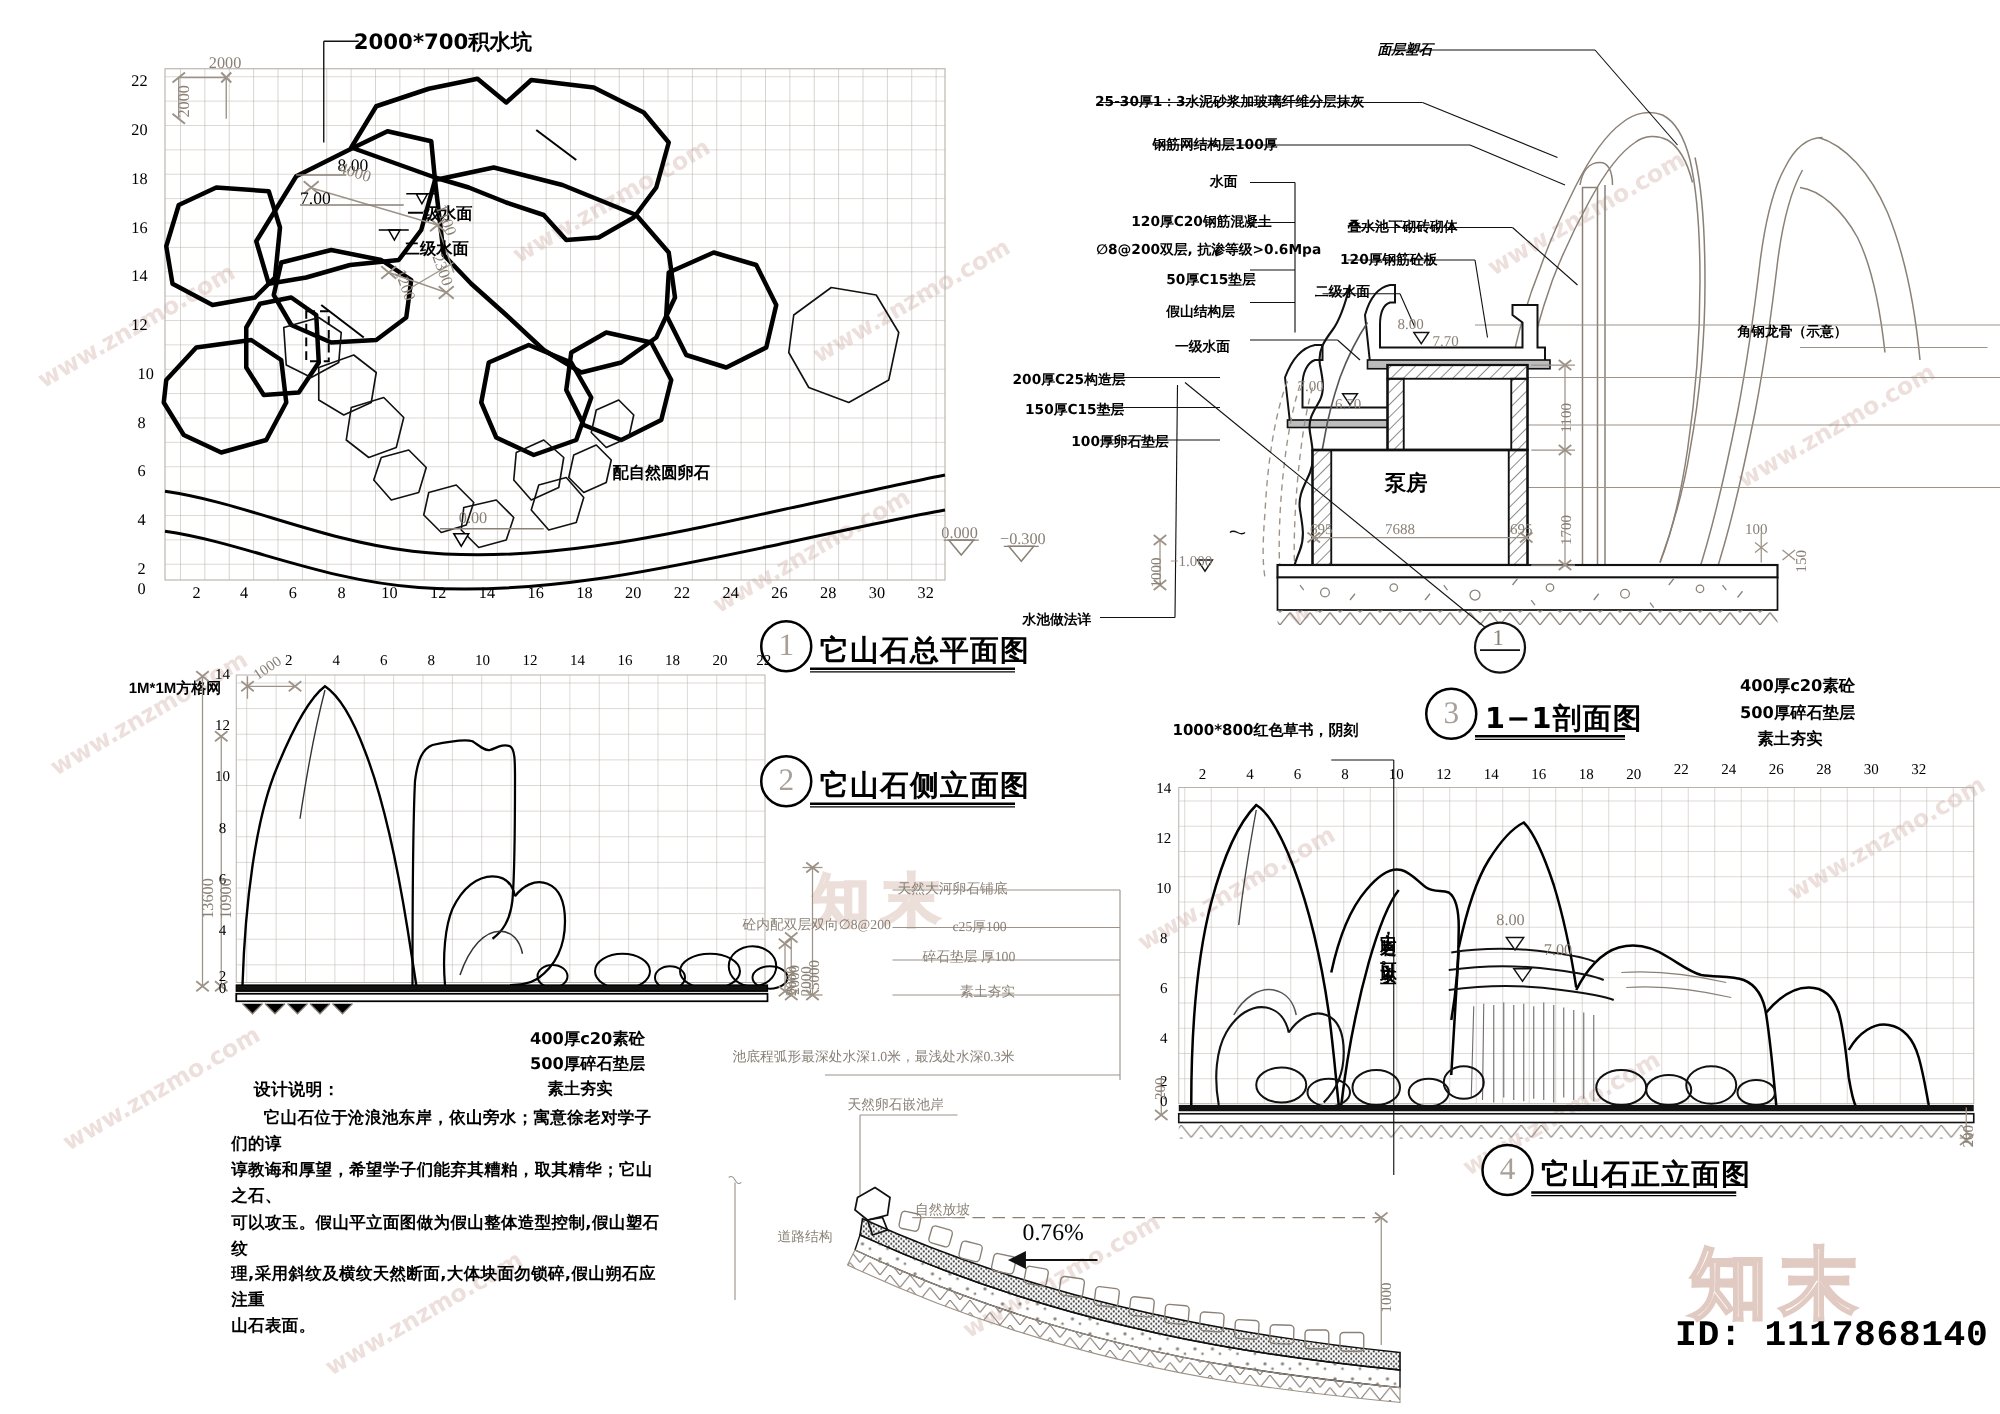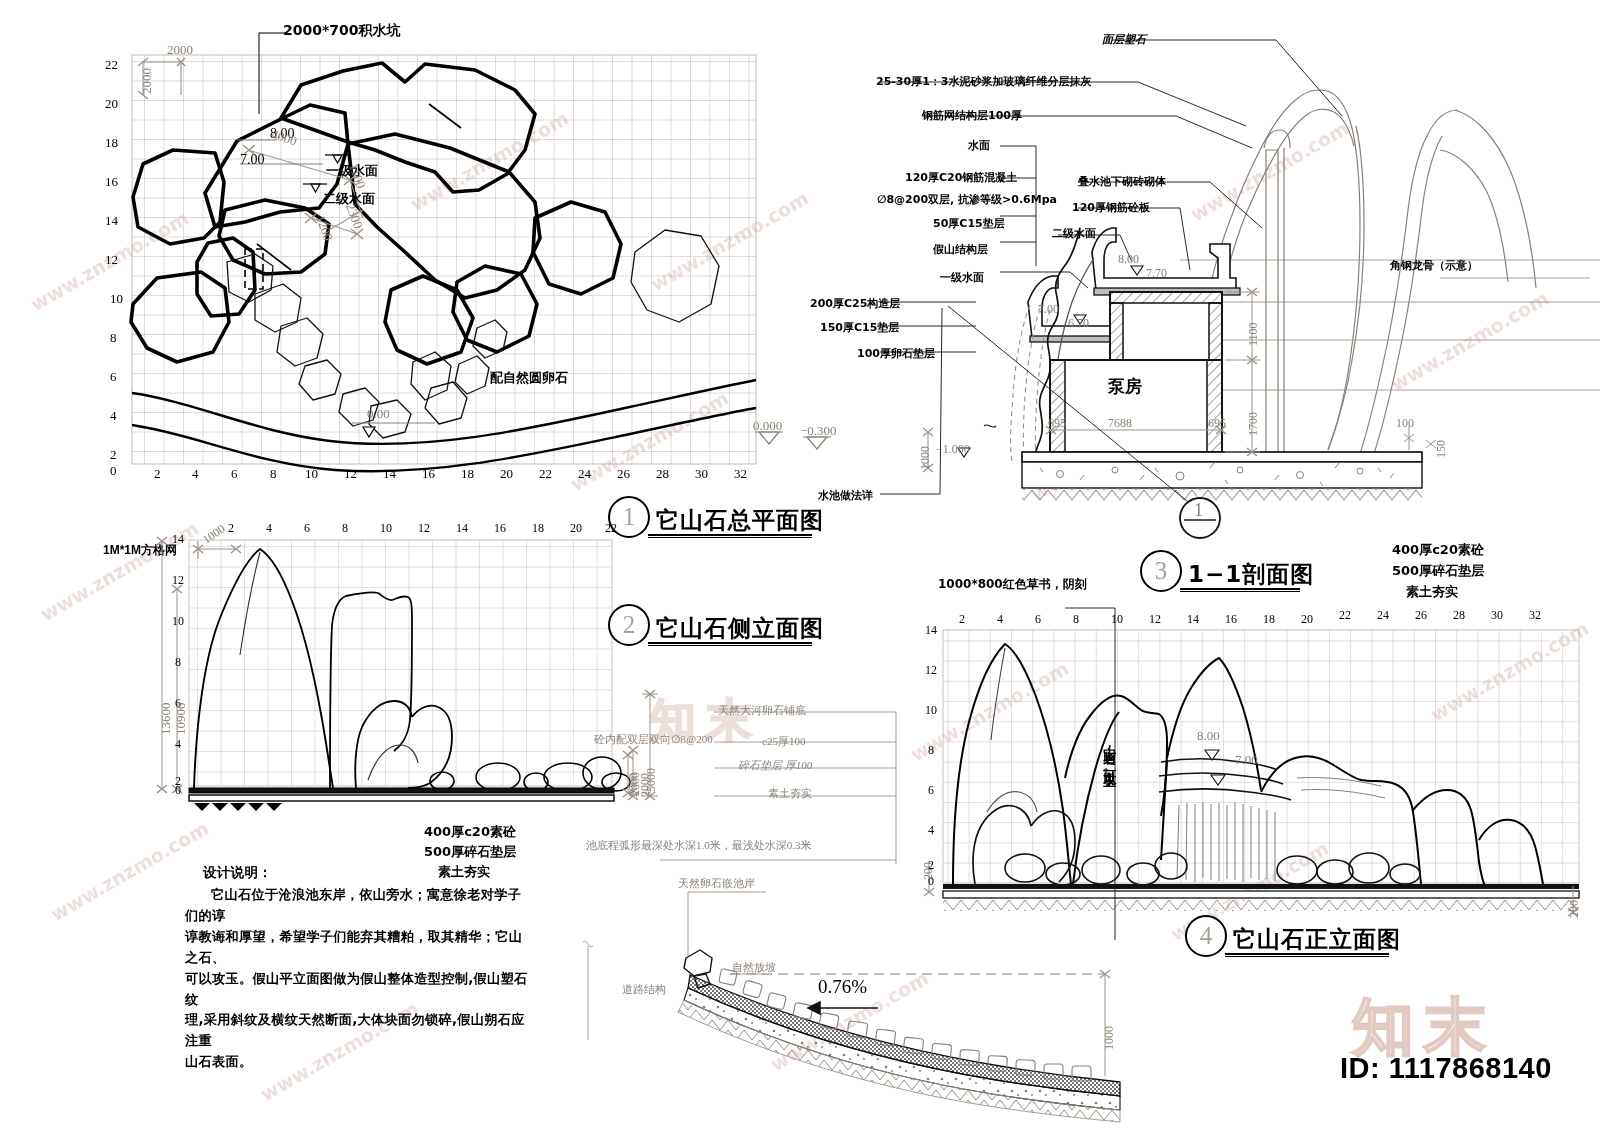--- a/index.html
+++ b/index.html
@@ -207,21 +207,21 @@
         <line x1="154" y1="11" x2="182" y2="11"></line>
       </g>
 
       <g stroke="#000" stroke-width="1.2">
         <line x1="135" y1="142" x2="218" y2="142" stroke="#8a8076"></line>
         <line x1="132" y1="118" x2="172" y2="118" stroke="#8a8076"></line>
         <line x1="247" y1="401" x2="330" y2="401" stroke="#8a8076"></line>
       </g>
     </svg>
 
-    <div class="abs cn" style="left:178px; top:0px; font-size:14px;">2000*700积水坑</div>
+    <div class="abs cn" style="left:178px; top:0px; font-size:17px;">2000*700积水坑</div>
     <div class="abs num" style="left:165px; top:104px; font-size:14px;">8.00</div>
     <div class="abs num" style="left:135px; top:130px; font-size:14px;">7.00</div>
     <div class="abs cn" style="left:221px; top:140px; font-size:13px;">一级水面</div>
     <div class="abs cn" style="left:218px; top:168px; font-size:13px;">二级水面</div>
     <div class="abs cn" style="left:385px; top:347px; font-size:13px;">配自然圆卵石</div>
     <div class="abs num gray" style="left:262px; top:384px; font-size:13px;">0.00</div>
     <div class="abs num" style="left:-2px; top:474px; font-size:12px; font-family:'Liberation Sans',sans-serif; font-weight:700;margin-top:46px;">1M*1M方格网</div>
 
     <div class="abs gray rot90" style="left:34px; top:72px; font-size:13px;">2000</div>
     <div class="abs gray" style="left:62px; top:20px; font-size:13px;">2000</div>
@@ -588,21 +588,21 @@
         <line x1="114" y1="88" x2="296" y2="88"></line>
         <line x1="114" y1="116" x2="296" y2="116"></line>
         <line x1="60" y1="180" x2="296" y2="180"></line>
       </g>
     </svg>
     <div class="abs gray rot90" style="left:44px; top:112px; font-size:12px;">5000</div>
     <div class="abs gray rot90" style="left:28px; top:116px; font-size:12px;">2000</div>
     <div class="abs gray txt-sm" style="left:-6px; top:52px; font-size:11px;">砼内配双层双向∅8@200</div>
     <div class="abs gray txt-sm" style="left:162px; top:54px; font-size:11px;">c25厚100</div>
     <div class="abs gray txt-sm" style="left:118px; top:23px; font-size:11px;">天然大河卵石铺底</div>
-    <div class="abs gray txt-sm" style="left:138px; top:78px; font-size:11px;font-style:italic;">碎石垫层  厚100</div>
+    <div class="abs gray txt-sm" style="left:138px; top:78px; font-size:11px;">碎石垫层  厚100</div>
     <div class="abs gray txt-sm" style="left:168px; top:106px; font-size:11px;">素土夯实</div>
     <div class="abs gray txt-sm" style="left:-14px; top:158px; font-size:11px;">池底程弧形最深处水深1.0米，最浅处水深0.3米</div>
   </div>
 
   <div class="abs" style="left:560px; top:870px; width:560px; height:230px;">
     <svg width="560" height="230" style="position:absolute;left:0;top:0;">
       <defs>
         <pattern id="spk" width="14" height="12" patternUnits="userSpaceOnUse">
           <circle cx="4" cy="5" r="1.3" fill="#8a8076"></circle>
           <circle cx="10" cy="9" r="1" fill="#8a8076"></circle>
@@ -810,15 +810,15 @@
     <div>500厚碎石垫层</div>
     <div style="margin-left:14px;">素土夯实</div>
   </div>
 
   <div class="titleblock" style="left:1185px; top:915px;">
     <div class="tnum">4</div>
     <div class="ttext cn">它山石正立面图</div>
   </div>
   <div class="tline" style="left:1225px; top:953px; width:164px;"></div>
 
-  <div class="abs" style="left:1340px; top:1052px; font-size:29px; font-weight:700; font-family:Liberation Sans, sans-serif; letter-spacing:.5px;">ID: 1117868140</div>
+  <div class="abs" style="left:1340px; top:1052px; font-size:29px; font-weight:700; font-family:Liberation Mono, monospace; letter-spacing:.5px;">ID: 1117868140</div>
 
 </div>
 
 </body></html>

